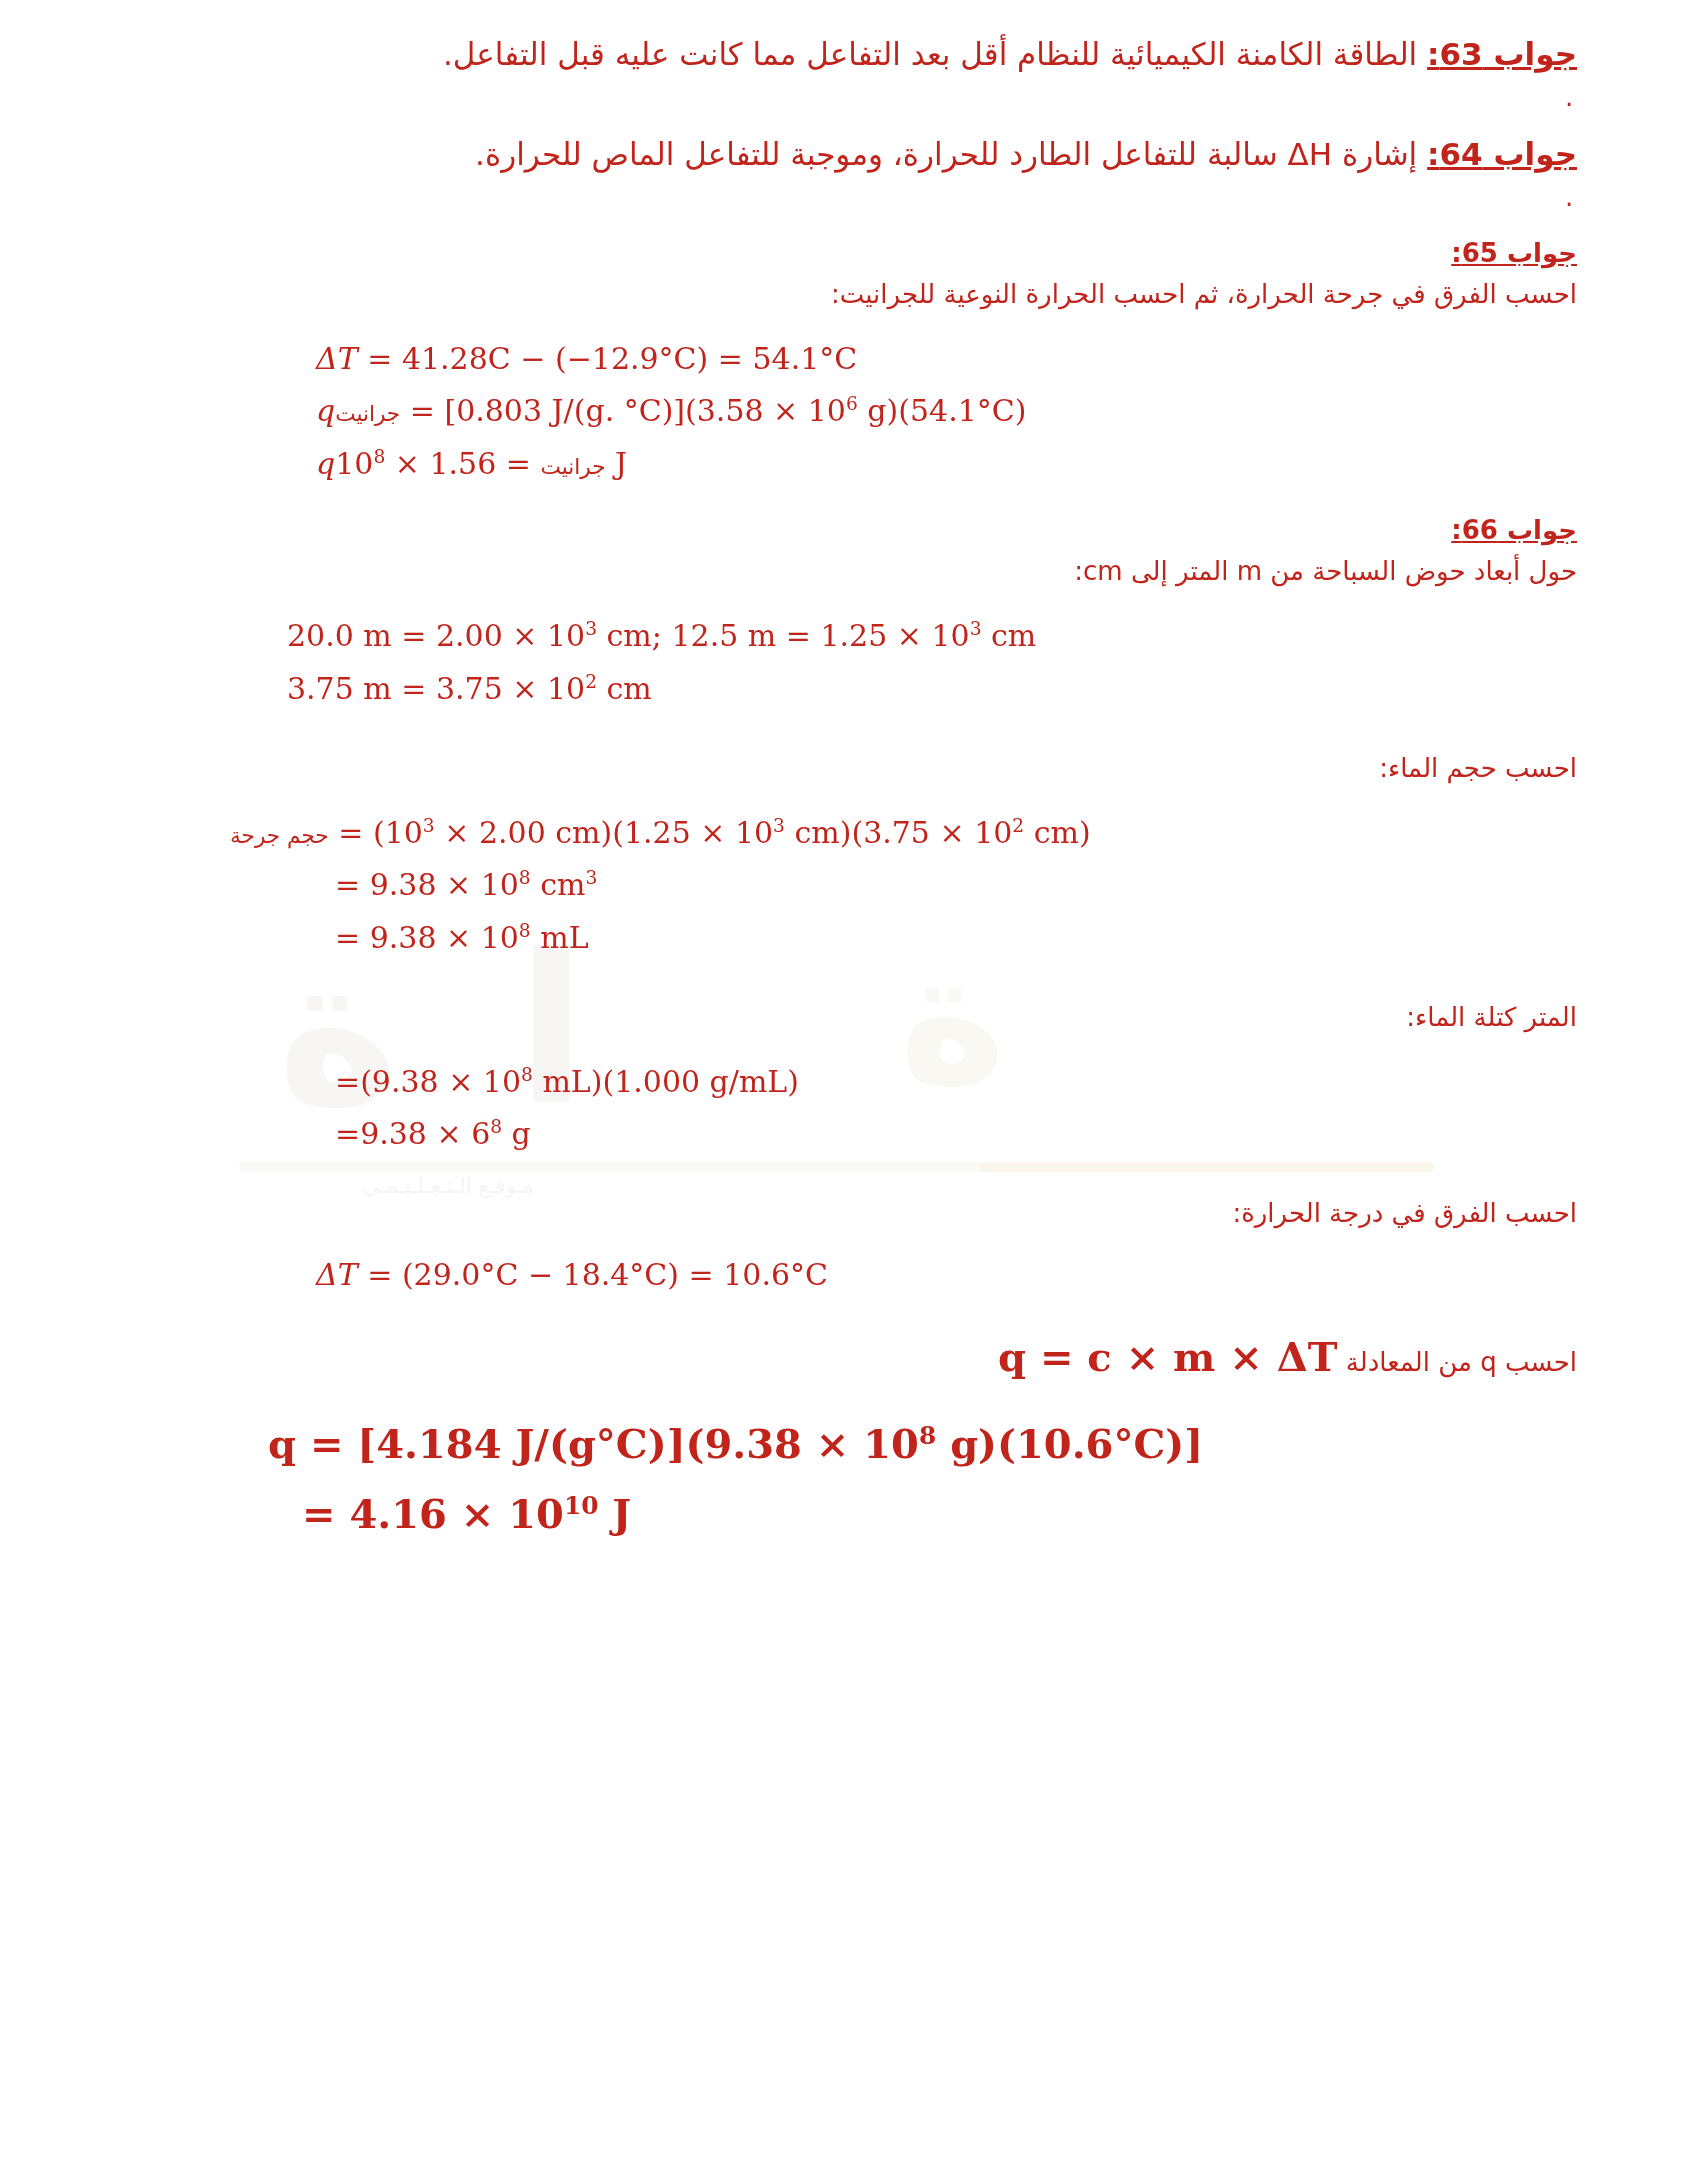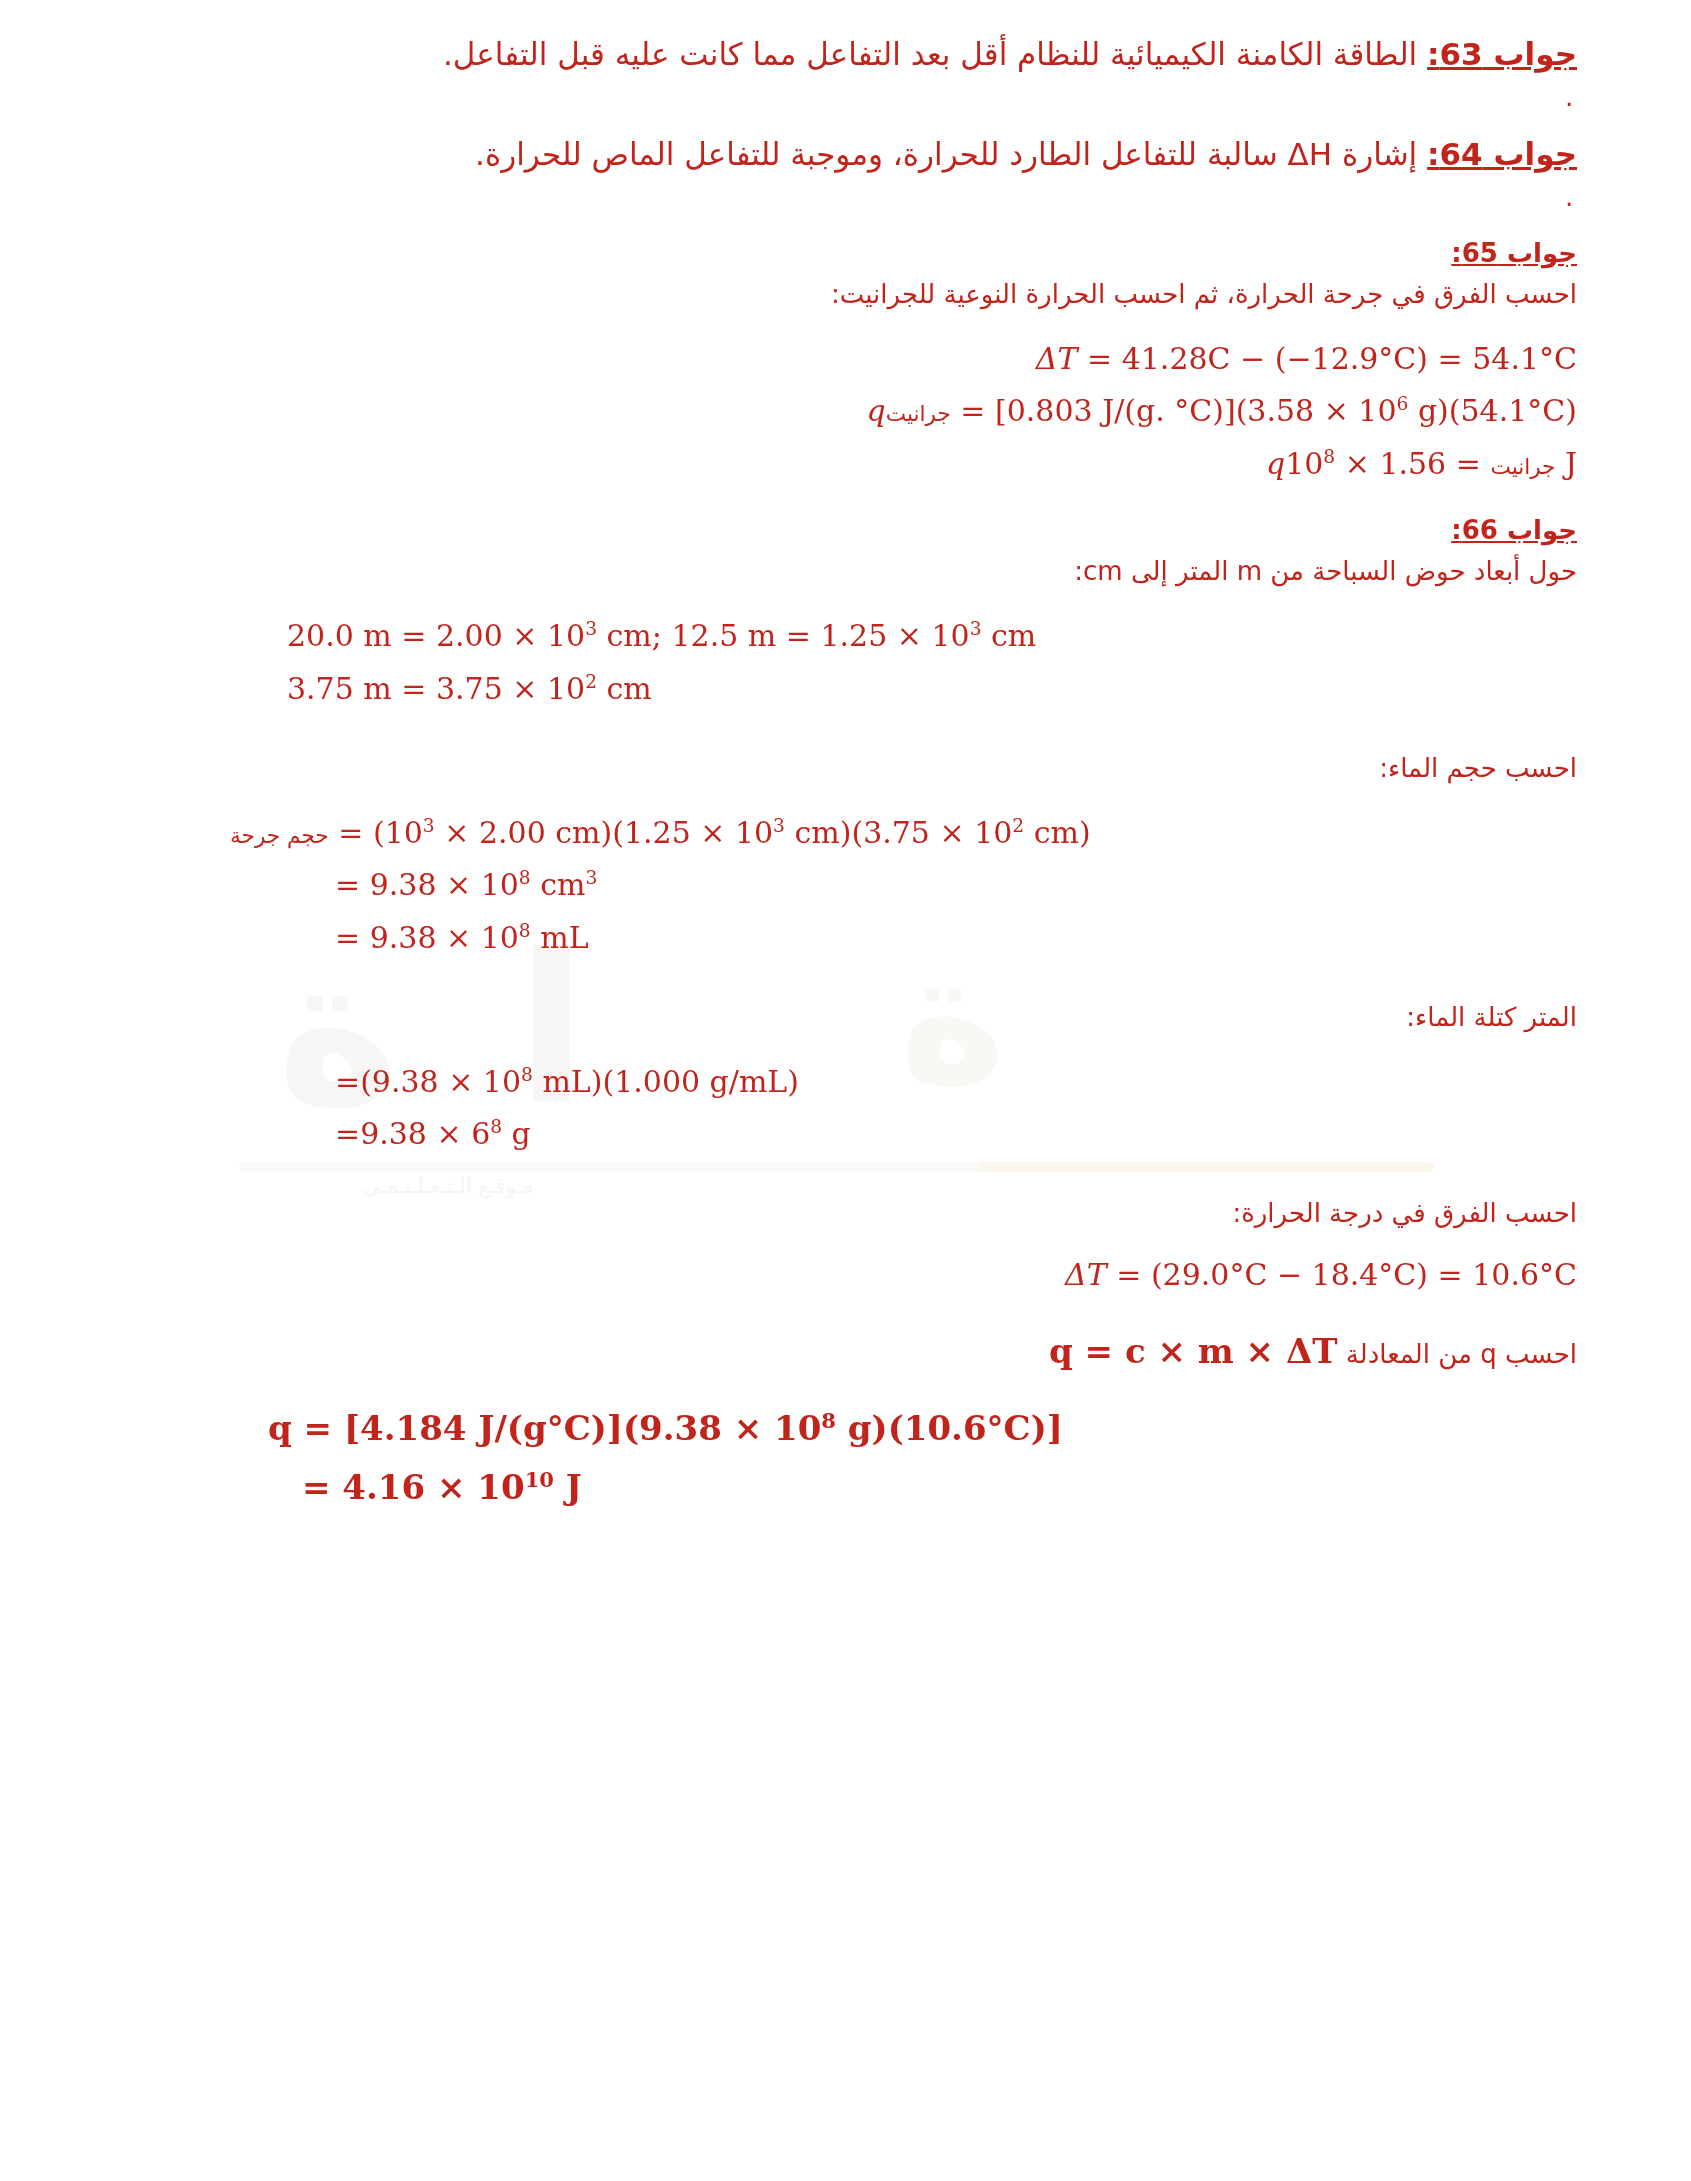--- a/index.html
+++ b/index.html
@@ -102,27 +102,27 @@
   
   .math {
     direction: ltr;
     text-align: left;
     font-family: "DejaVu Serif", "Liberation Serif", serif;
     font-size: 30px;
     line-height: 1.75;
     color: #c0241b;
     white-space: nowrap;
   }
-  .math.indent-1 { padding-left: 220px; text-align: right; }
+  .math.indent-1 { padding-left: 220px; }
   .math.indent-2 { padding-left: 191px; }
   .math.indent-3 { padding-left: 239px; }
   .math.indent-4 { padding-left: 134px; }
   .math.indent-5 { padding-left: 172px; }
   .math.indent-6 { padding-left: 206px; }
-  .math.big { font-size: 34px; font-weight: bold; }
+  .math.big { font-size: 40px; font-weight: bold; }
 
   .mi { font-style: italic; }
   sup { font-size: 0.62em; vertical-align: super; line-height: 0; }
   .ar-inline {
     font-family: "DejaVu Sans", sans-serif;
     font-style: normal;
     font-size: 0.72em;
     direction: rtl;
     unicode-bidi: embed;
   }

